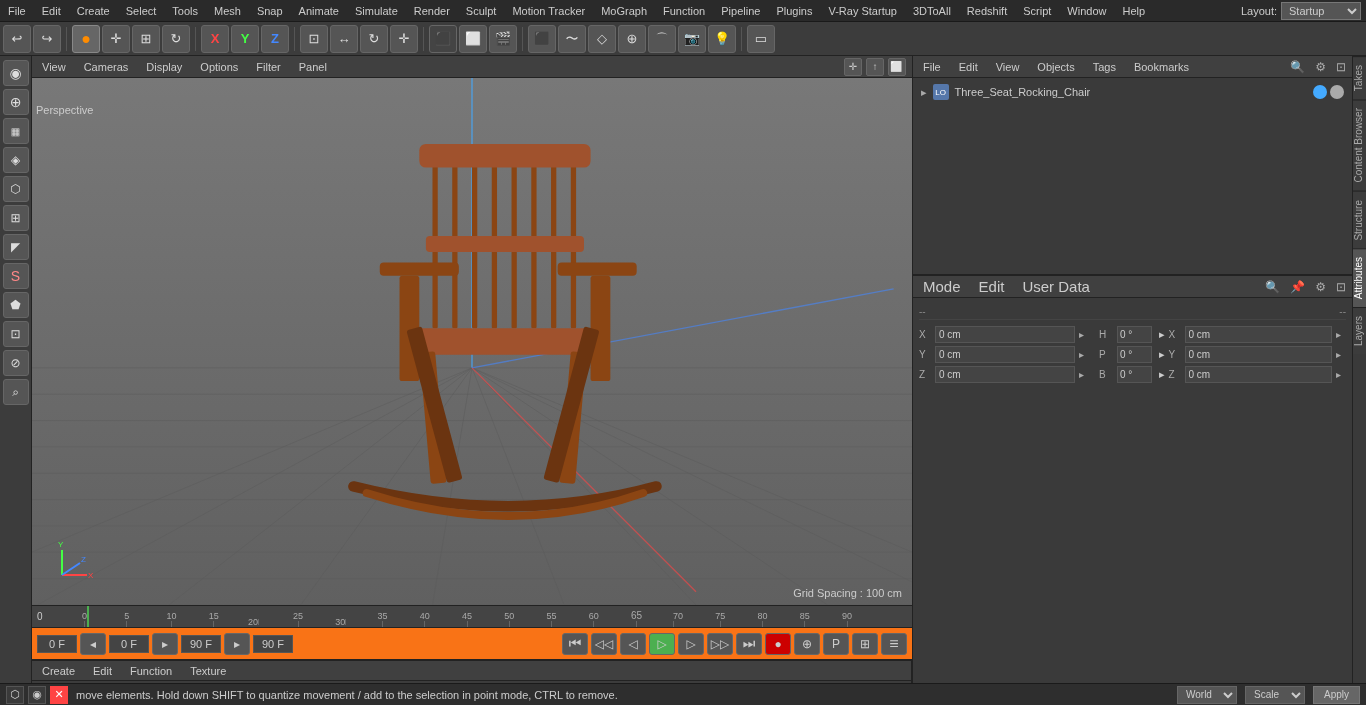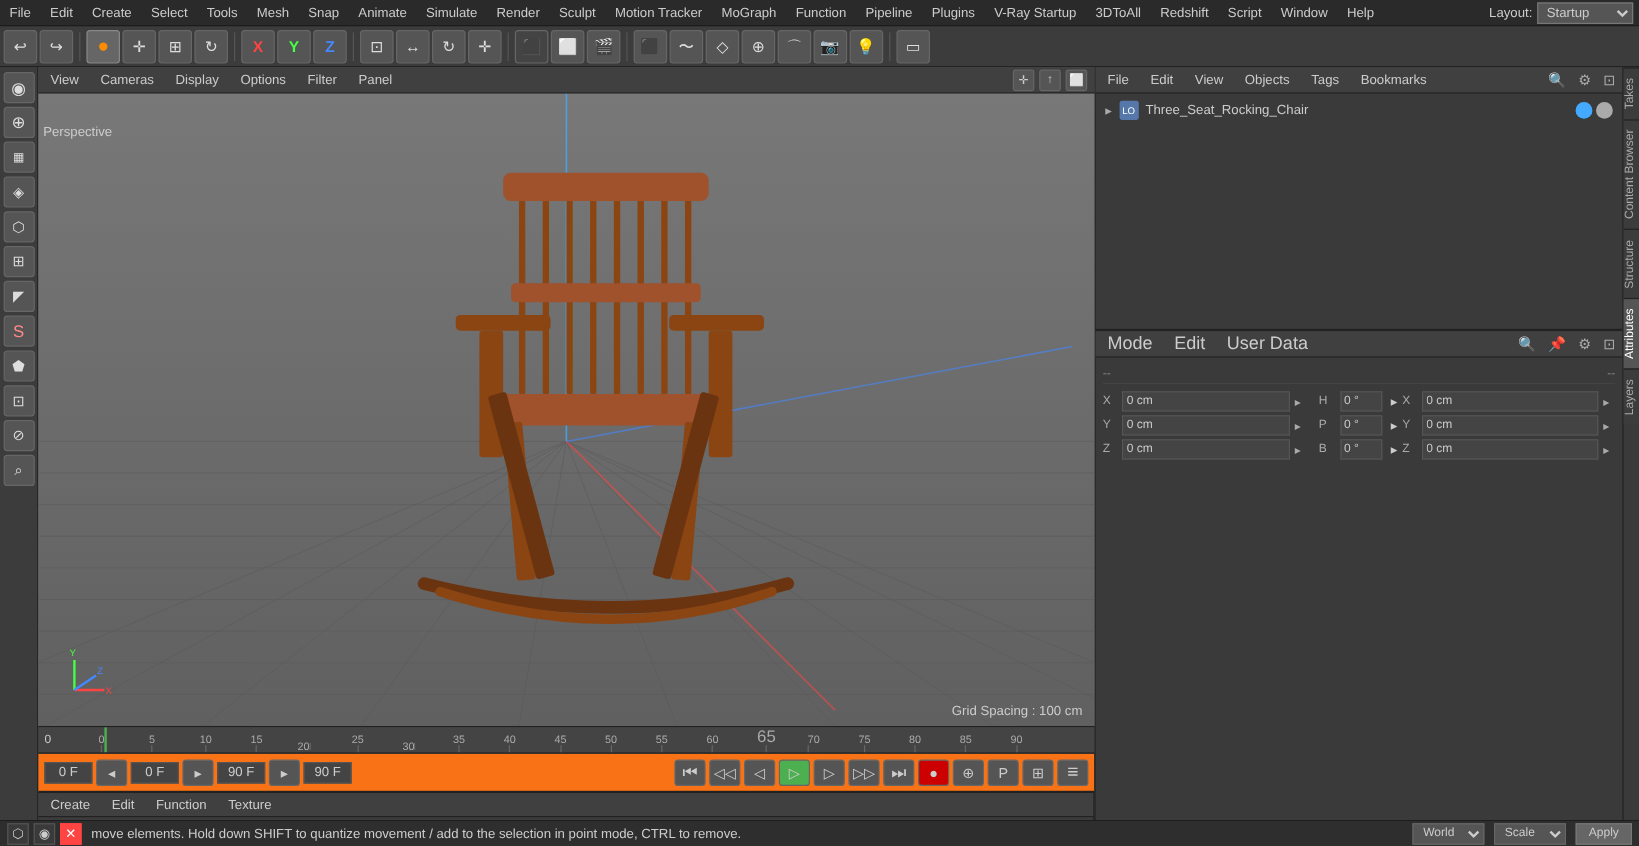--- a/index.html
+++ b/index.html
@@ -463,21 +463,21 @@
             </span>
             <span style="position: absolute; left: 514.444px; display: flex; flex-direction: column; align-items: center;">
               <span style="font-size:9px;color:#aaa;">55</span>
               <span style="width:1px;height:6px;background:#666;display:block;"></span>
             </span>
             <span style="position: absolute; left: 556.667px; display: flex; flex-direction: column; align-items: center;">
               <span style="font-size:9px;color:#aaa;">60</span>
               <span style="width:1px;height:6px;background:#666;display:block;"></span>
             </span>
             <span style="position: absolute; left: 598.889px; display: flex; flex-direction: column; align-items: center;">
-              <span style="font-size:14px;color:#aaa;">65</span>
+              <span style="font-size:10px;color:#aaa;">65</span>
               <span style="width:1px;height:6px;background:#666;display:block;"></span>
             </span>
             <span style="position: absolute; left: 641.111px; display: flex; flex-direction: column; align-items: flex-start;">
               <span style="font-size:9px;color:#aaa;">70</span>
               <span style="width:1px;height:6px;background:#666;display:block;"></span>
             </span>
             <span style="position: absolute; left: 683.333px; display: flex; flex-direction: column; align-items: center;">
               <span style="font-size:9px;color:#aaa;">75</span>
               <span style="width:1px;height:6px;background:#666;display:block;"></span>
             </span>

